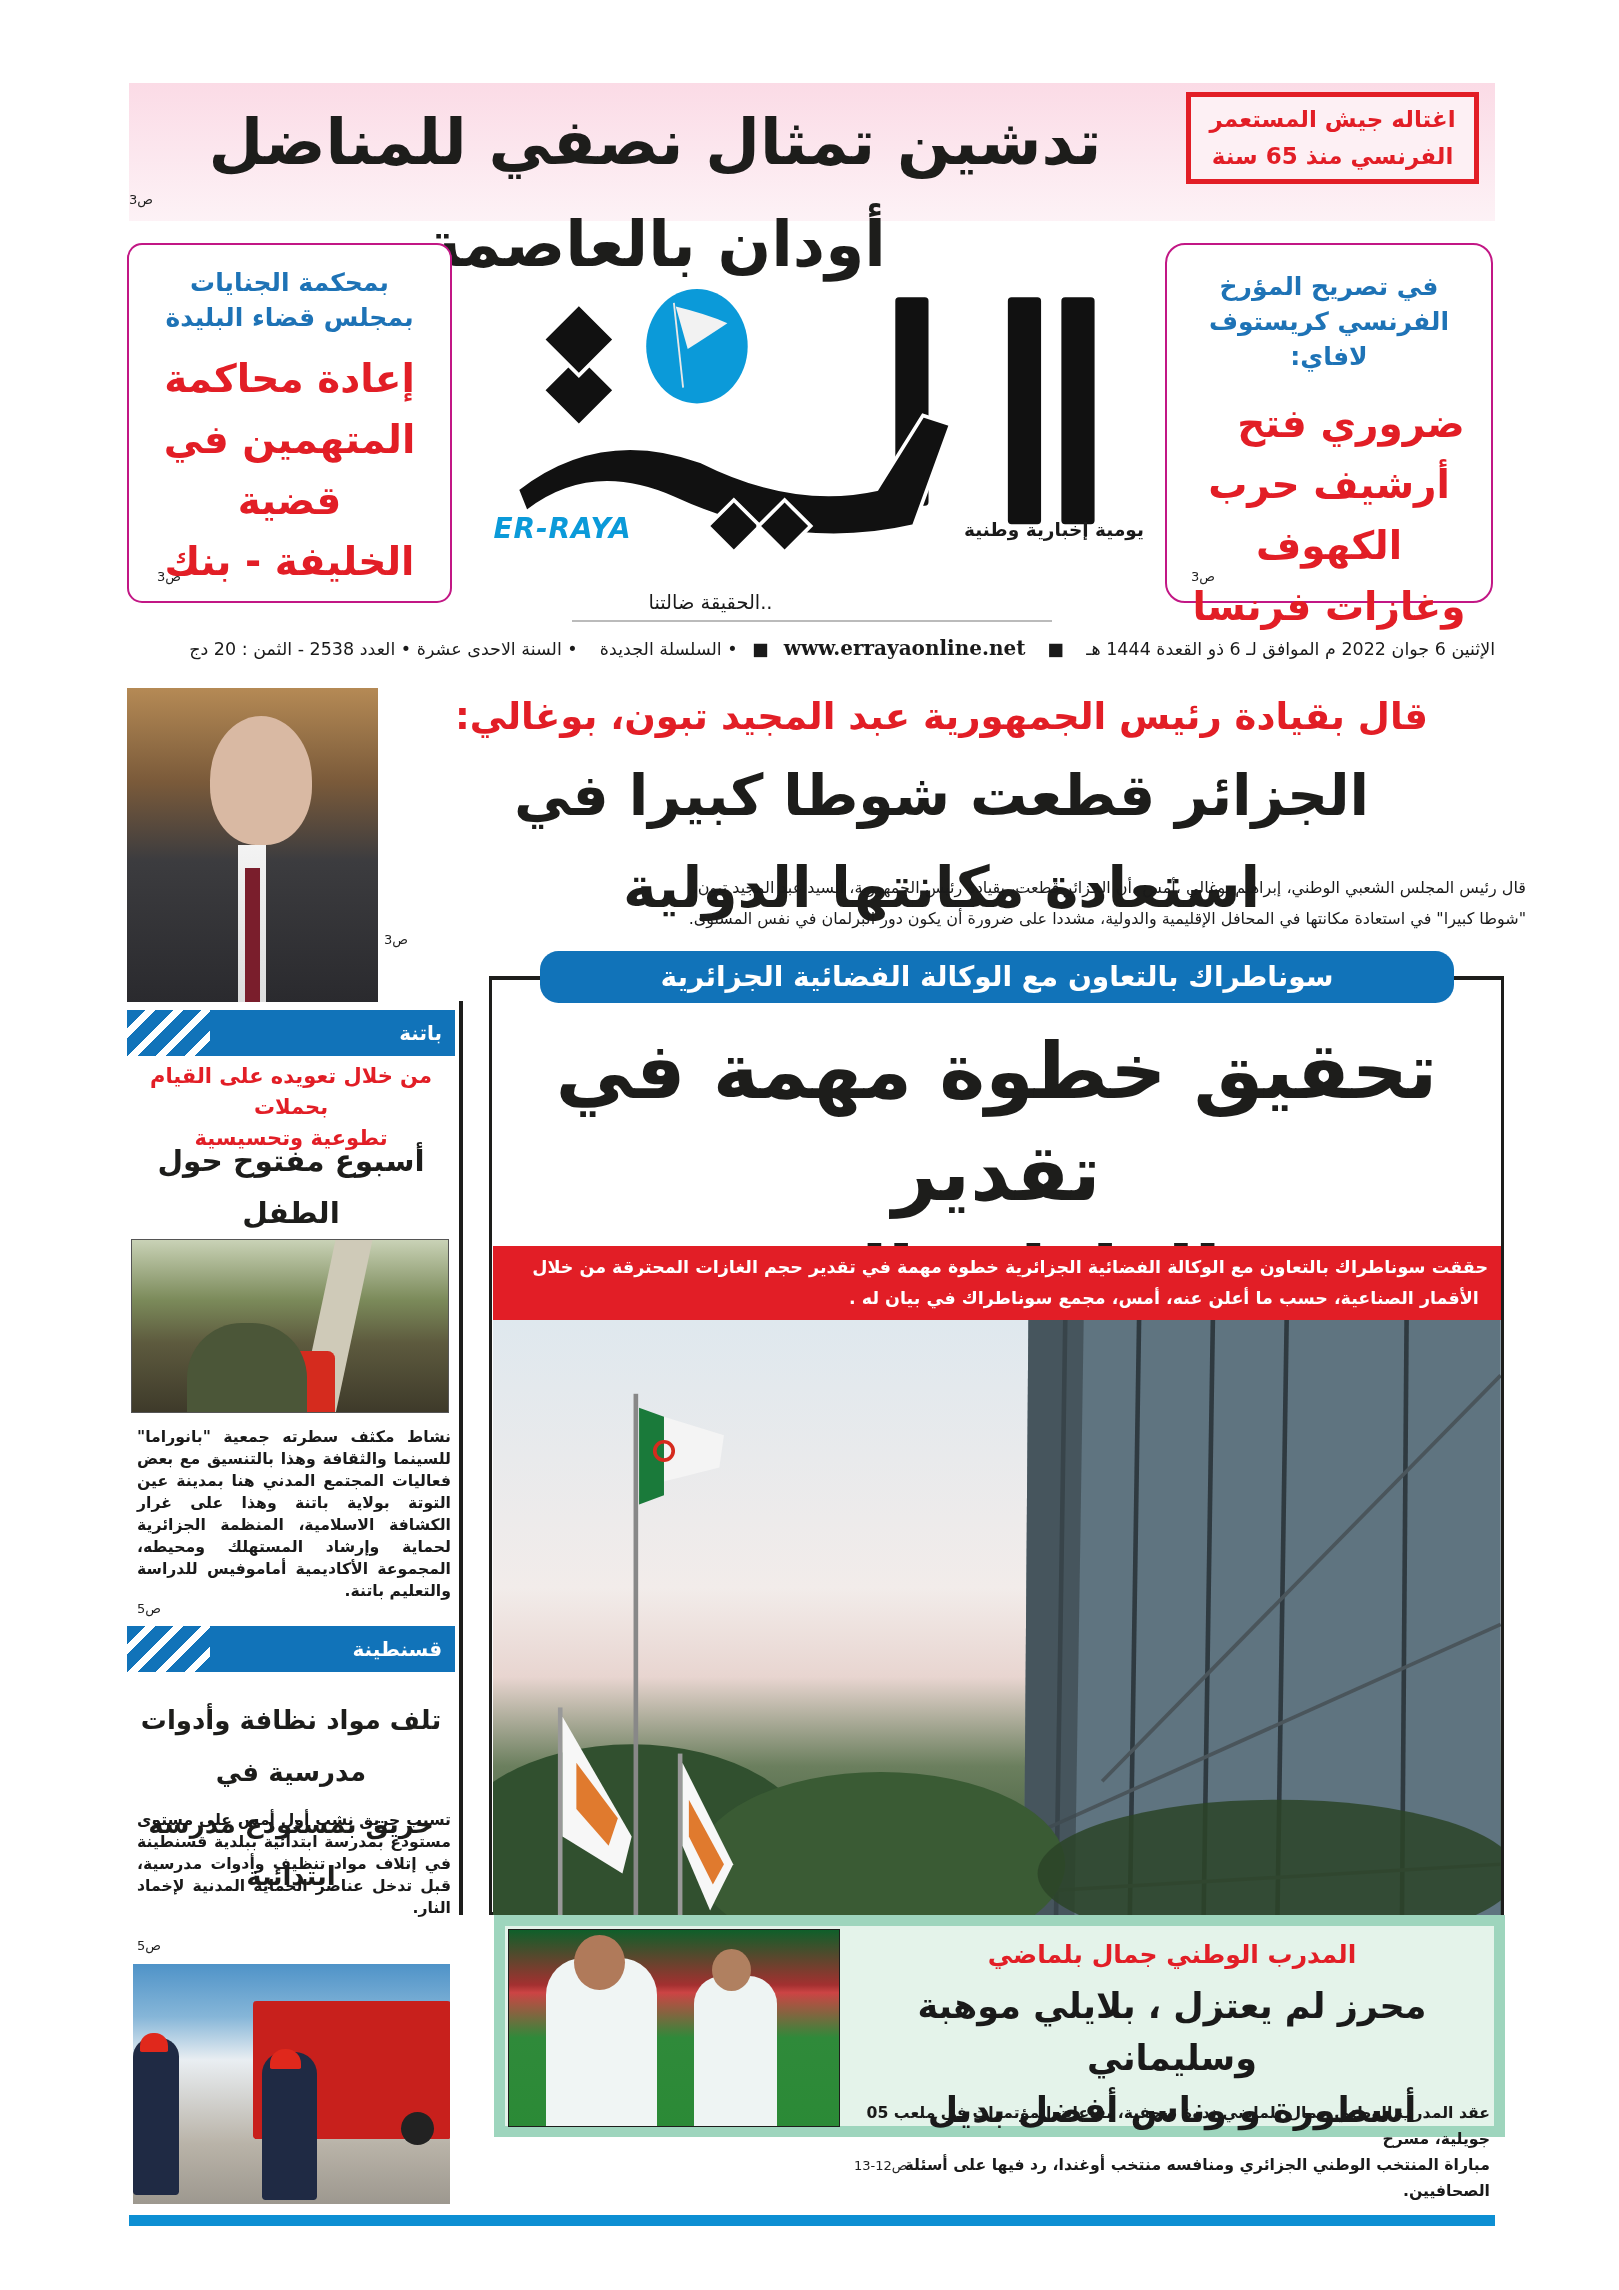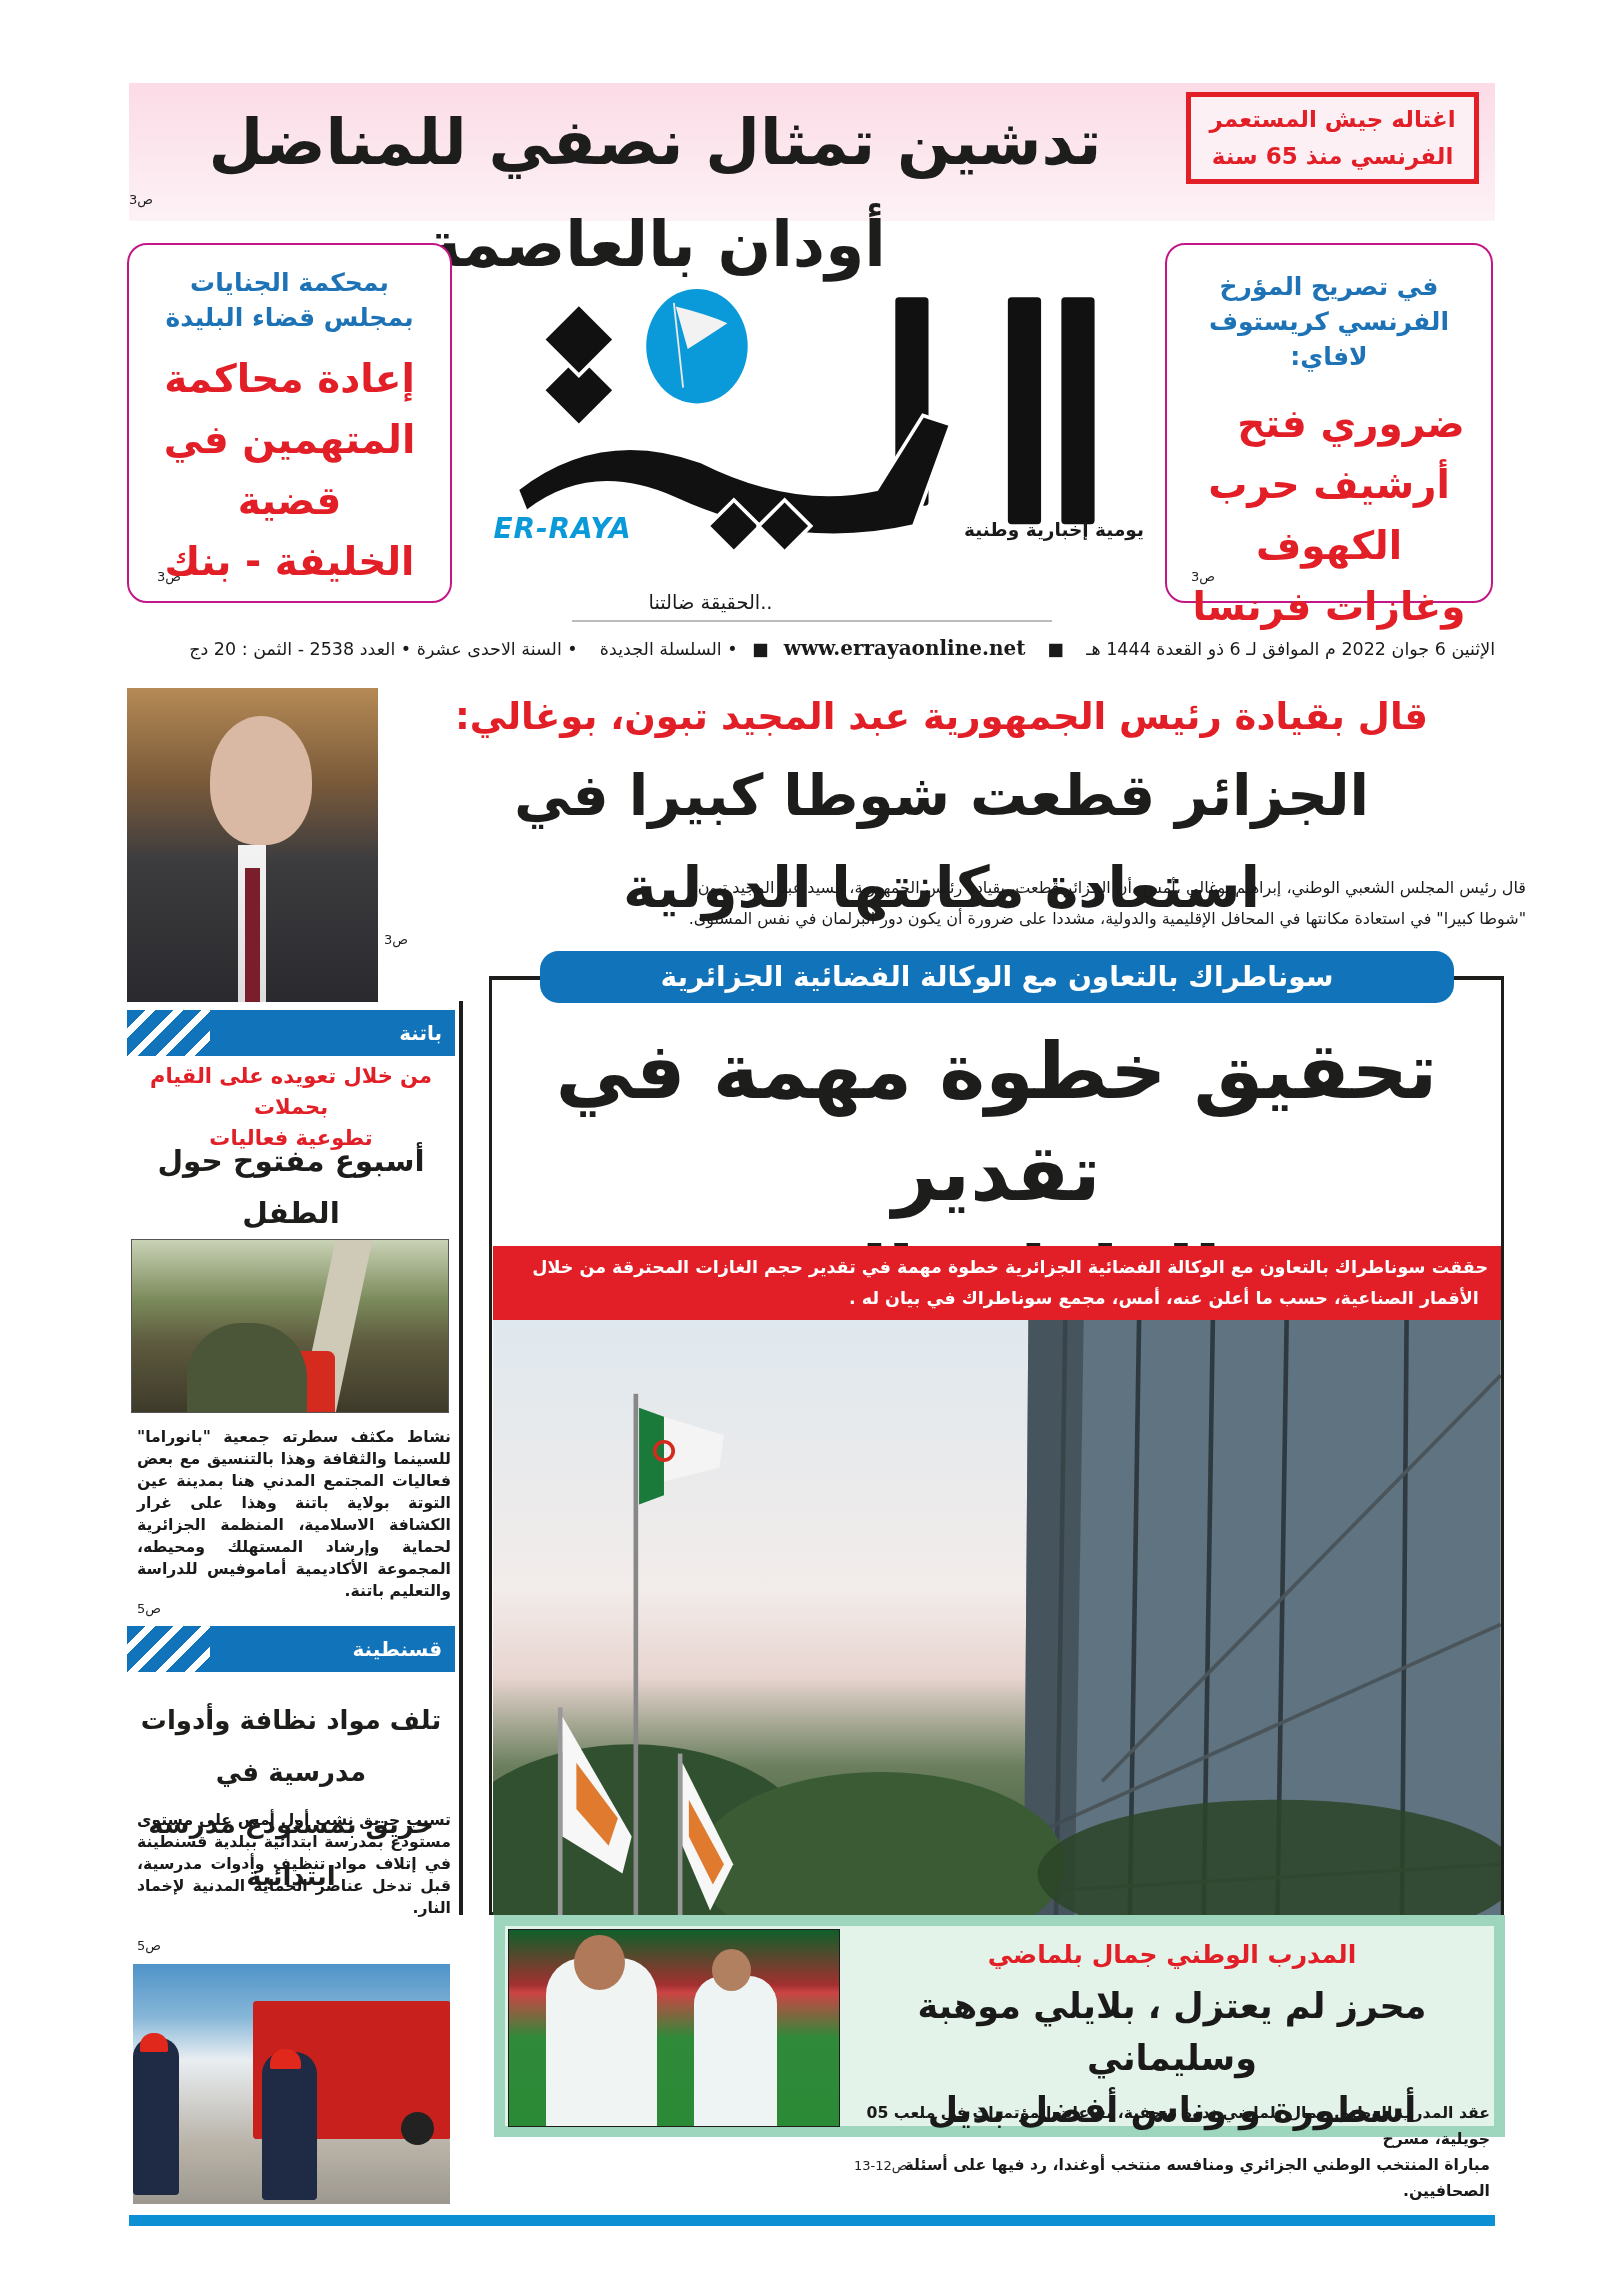--- a/index.html
+++ b/index.html
@@ -59,21 +59,21 @@
 <body>
 
 <div class="abs" id="top-banner"></div>
 <div class="abs rtl center" id="top-headline">تدشين تمثال نصفي للمناضل أودان بالعاصمة</div>
 <div class="abs rtl center" id="top-kicker">
   <div>اغتاله جيش المستعمر</div>
   <div>الفرنسي منذ 65 سنة</div>
 </div>
 <div class="abs page-ref rtl" style="left:129px;top:192px;">ص3</div>
 
-<div class="abs side-box rtl center" style="left:127px;top:243px;width:325px;height:360px;">
+<div class="abs side-box rtl center" style="left:127px;top:243px;width:325px;height:360px;border-radius:15px;">
   <div class="blue-kicker" style="margin-top:20px;">بمحكمة الجنايات</div>
   <div class="blue-kicker">بمجلس قضاء البليدة</div>
   <div class="red-big" style="margin-top:13px;">إعادة محاكمة</div>
   <div class="red-big">المتهمين في قضية</div>
   <div class="red-big">الخليفة - بنك</div>
   <div class="page-ref" style="position:absolute;left:28px;bottom:16.6px;">ص3</div>
 </div>
 
 <div class="abs side-box rtl center" style="left:1165px;top:243px;width:328px;height:360px;">
   <div class="blue-kicker" style="margin-top:24px;">في تصريح المؤرخ</div>
@@ -180,21 +180,21 @@
   </svg>
 </div>
 
 <div class="abs" style="left:459px;top:1001px;width:3.7px;height:914px;background:#1d1d1b;"></div>
 <div class="abs rtl section-bar" style="left:127px;top:1010px;width:328px;">
   <div class="stripes"></div>
   <span>باتنة</span>
 </div>
 <div class="abs rtl center" style="left:127px;top:1061px;width:328px;">
   <div class="red-kicker">من خلال تعويده على القيام بحملات</div>
-  <div class="red-kicker">تطوعية فعاليات</div>
+  <div class="red-kicker">تطوعية وتحسيسية</div>
 </div>
 <div class="abs rtl center" style="left:127px;top:1135px;width:328px;">
   <div class="black-head">أسبوع مفتوح حول الطفل</div>
   <div class="black-head">والبيئة بعين التوتة</div>
 </div>
 <div class="abs" style="left:131px;top:1239px;width:318px;height:174px;border:1.8px solid #555;background:linear-gradient(180deg,#c9d2b6 0%,#7b8a5a 35%,#5d5a3e 60%,#3e3a2a 100%);overflow:hidden;">
   <div style="position:absolute;left:185px;top:0;width:37px;height:174px;background:#cfcab8;transform:skewX(-12deg);"></div>
   <div style="position:absolute;left:148px;top:111px;width:55px;height:63px;background:#d52b1e;border-radius:7.4px 7.4px 0 0;"></div>
   <div style="position:absolute;left:55px;top:83px;width:120px;height:90px;background:#4b5638;border-radius:55px 55px 0 0;"></div>
 </div>

